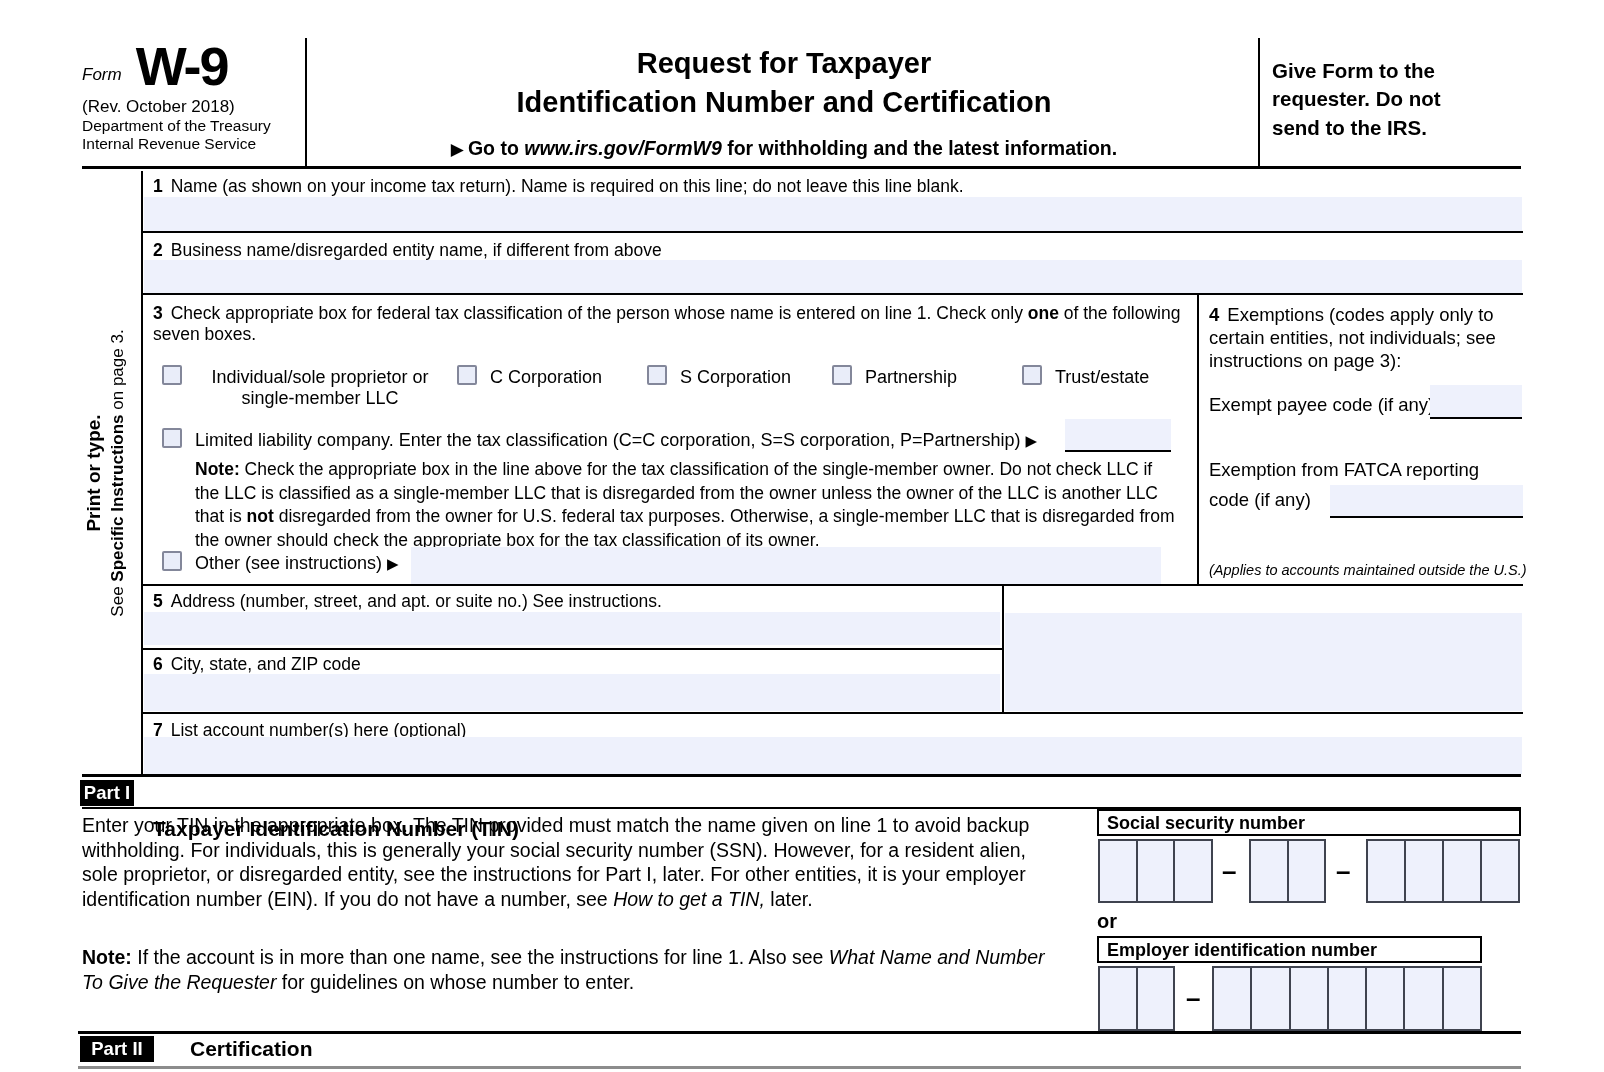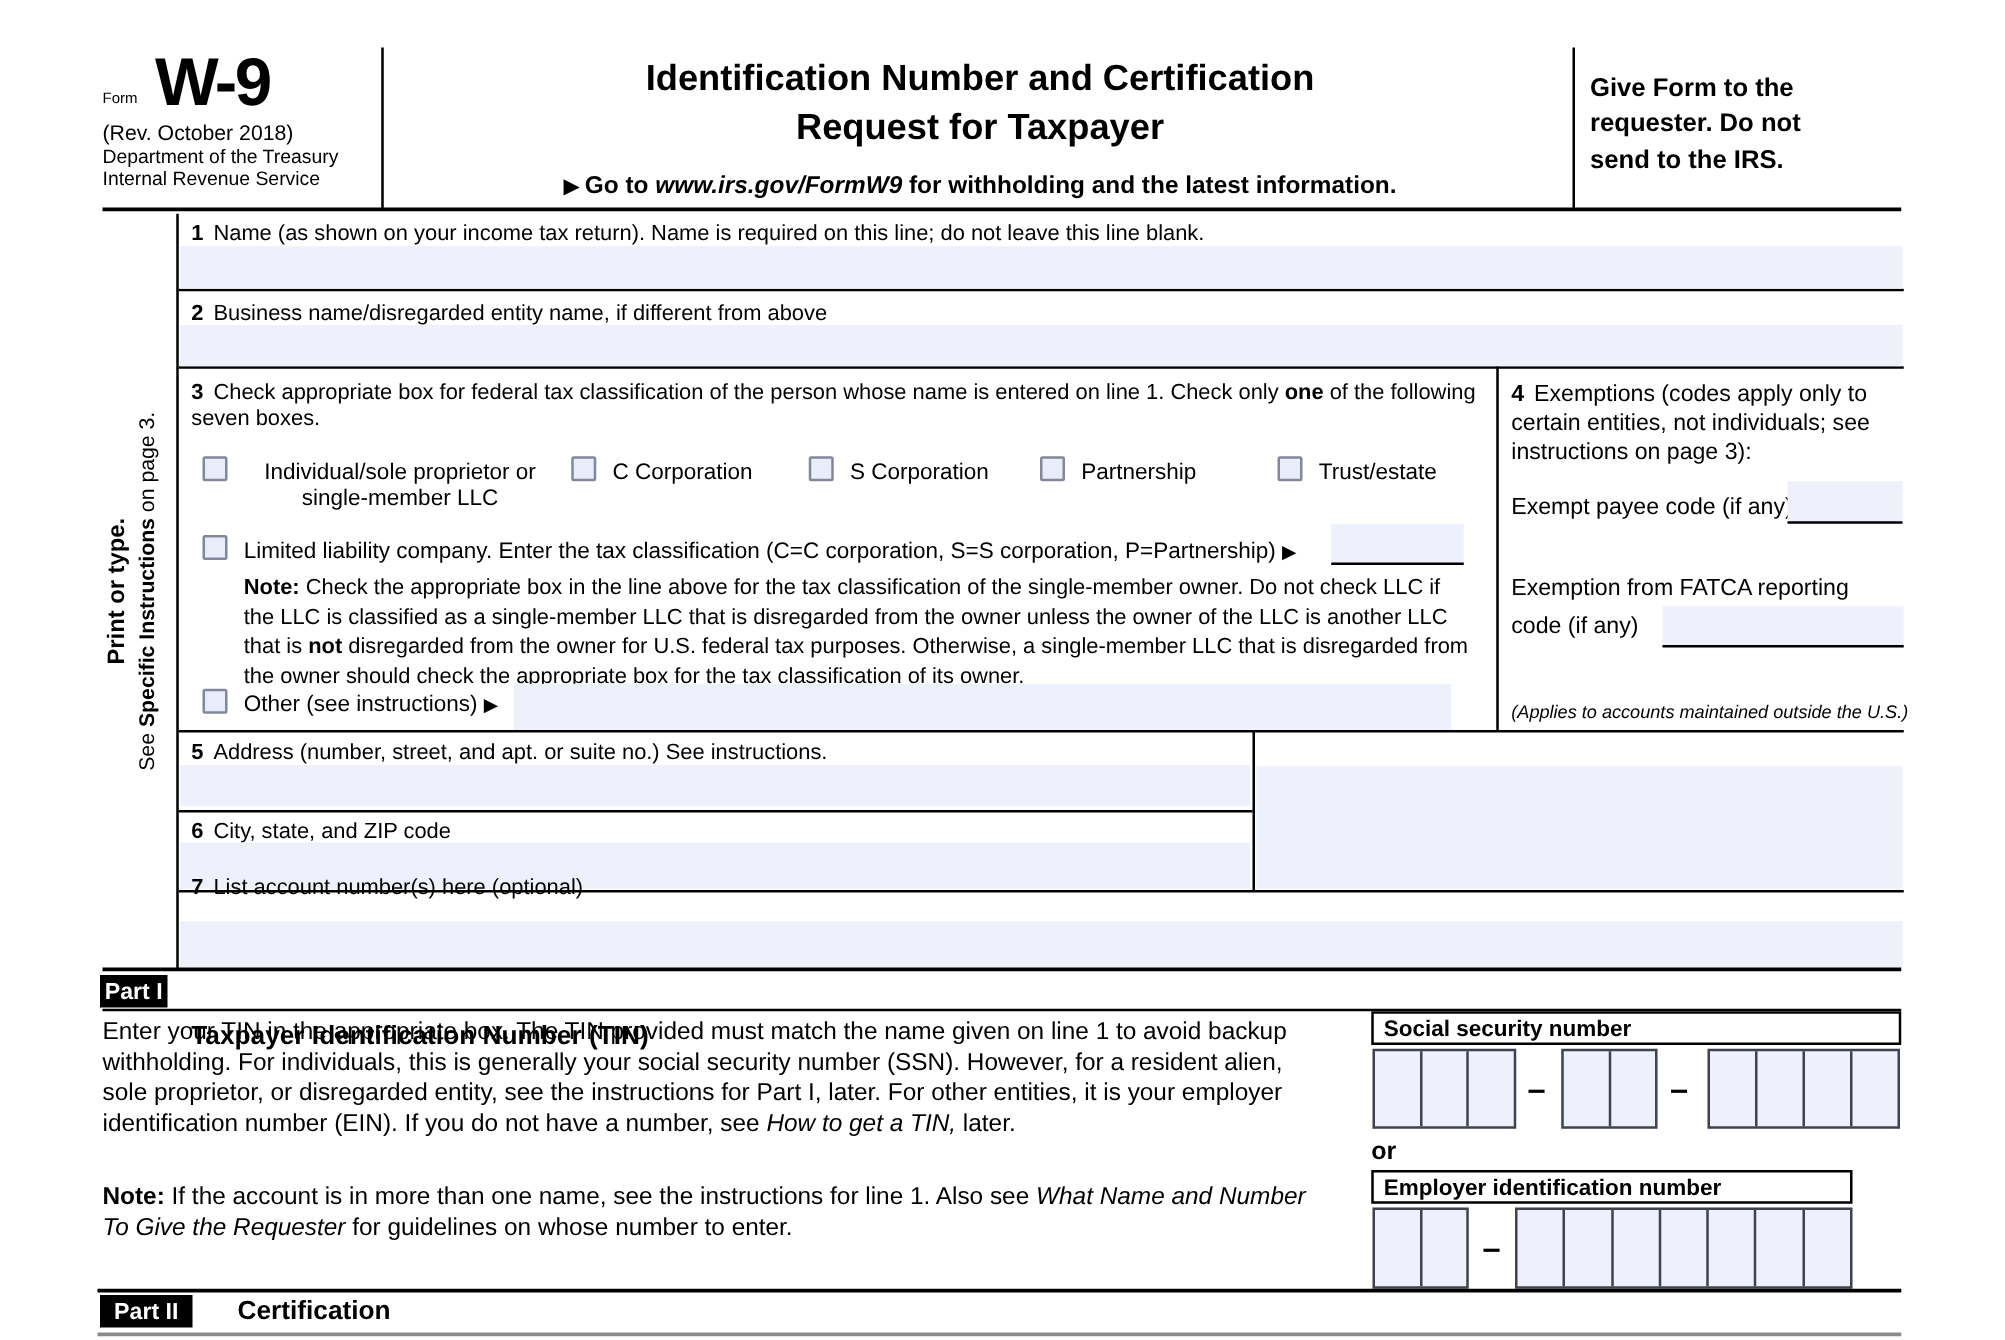--- a/index.html
+++ b/index.html
@@ -11,21 +11,21 @@
   .page { position:relative; width:1604px; height:1072px; background:#fff; overflow:hidden; }
   .abs { position:absolute; }
   .b { font-weight:700; }
   .i { font-style:italic; }
   .hline { position:absolute; background:#000; }
   .vline { position:absolute; background:#000; }
 
   
   .hdr-form { left:82px; top:42px; width:225px; }
   .hdr-form .row1 { display:flex; align-items:flex-end; }
-  .form-word { font-size:12px; padding-bottom:6px; }
+  .form-word { font-size:17px; padding-bottom:6px;font-style:italic; }
   .form-number { font-size:54px; font-weight:700; letter-spacing:-2px; line-height:0.9; margin-left:14px; }
   .rev { font-size:17px; margin-top:6px; }
   .dept { font-size:15.5px; line-height:1.2; }
   .hdr-title { left:312px; top:44px; width:944px; text-align:center; }
   .title-line { font-size:29px; font-weight:700; line-height:1.35; }
   .goto { font-size:19.5px; font-weight:700; margin-top:15px; }
   .goto .arrow { font-size:17px; margin-right:4px; }
   .hdr-give { left:1272px; top:57px; width:208px; font-size:20.5px; font-weight:700; line-height:1.38; }
 
   
@@ -74,22 +74,22 @@
       <span class="form-number">W-9</span>
     </div>
     <div class="rev">(Rev. October 2018)</div>
     <div class="dept">Department of the Treasury</div>
     <div class="dept">Internal Revenue Service</div>
   </div>
 
   <div class="vline" style="left:305px;top:38px;width:2px;height:130px;"></div>
 
   <div class="abs hdr-title">
+    <div class="title-line">Request for Taxpayer</div>
     <div class="title-line">Identification Number and Certification</div>
-    <div class="title-line">Request for Taxpayer</div>
     <div class="goto">
       <span class="arrow">▶</span><span>Go to </span><span class="i">www.irs.gov/FormW9</span><span> for withholding and the latest information.</span>
     </div>
   </div>
 
   <div class="vline" style="left:1258px;top:38px;width:2px;height:130px;"></div>
 
   <div class="abs hdr-give">Give Form to the requester. Do not send to the IRS.</div>
 
   <div class="hline" style="left:82px;top:166px;width:1439px;height:3px;"></div>
@@ -166,21 +166,21 @@
     <div class="input" style="left:1px;top:441px;width:856px;height:33px;"></div>
 
     <div class="lbl" style="left:10px;top:483px;">
       <span class="num">6</span><span>City, state, and ZIP code</span>
     </div>
     <div class="input" style="left:1px;top:503px;width:856px;height:37px;"></div>
 
     <div class="lbl" style="left:872px;top:420px;font-size:18px;margin-top:40px;">Requester’s name and address (optional)</div>
     <div class="input" style="left:862px;top:442px;width:517px;height:98px;"></div>
 
-    <div class="lbl" style="left:10px;top:528px;">
+    <div class="lbl" style="left:10px;top:549px;">
       <span class="num">7</span><span>List account number(s) here (optional)</span>
     </div>
     <div class="input" style="left:1px;top:566px;width:1378px;height:37px;"></div>
   </div>
 
   <div class="hline" style="left:82px;top:774px;width:1439px;height:3px;"></div>
   <div class="partbox" style="left:80px;top:780px;width:54px;height:26px;">Part I</div>
   <div class="part-title" style="left:153px;top:781px;margin-top:36px;">Taxpayer Identification Number (TIN)</div>
   <div class="hline" style="left:82px;top:807px;width:1439px;height:2px;"></div>
 

